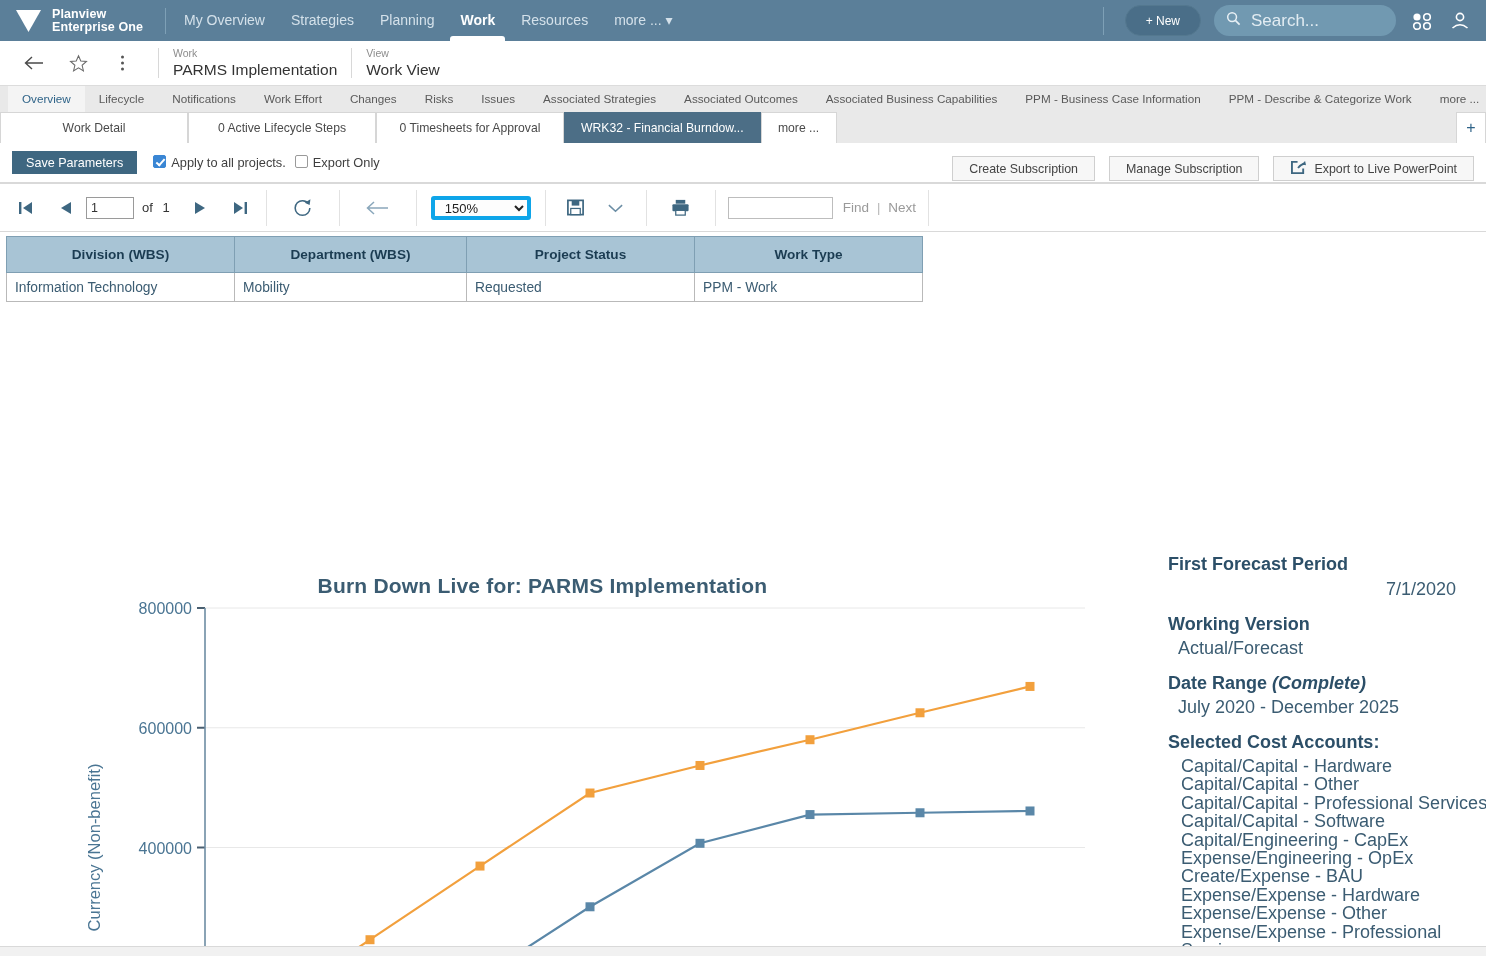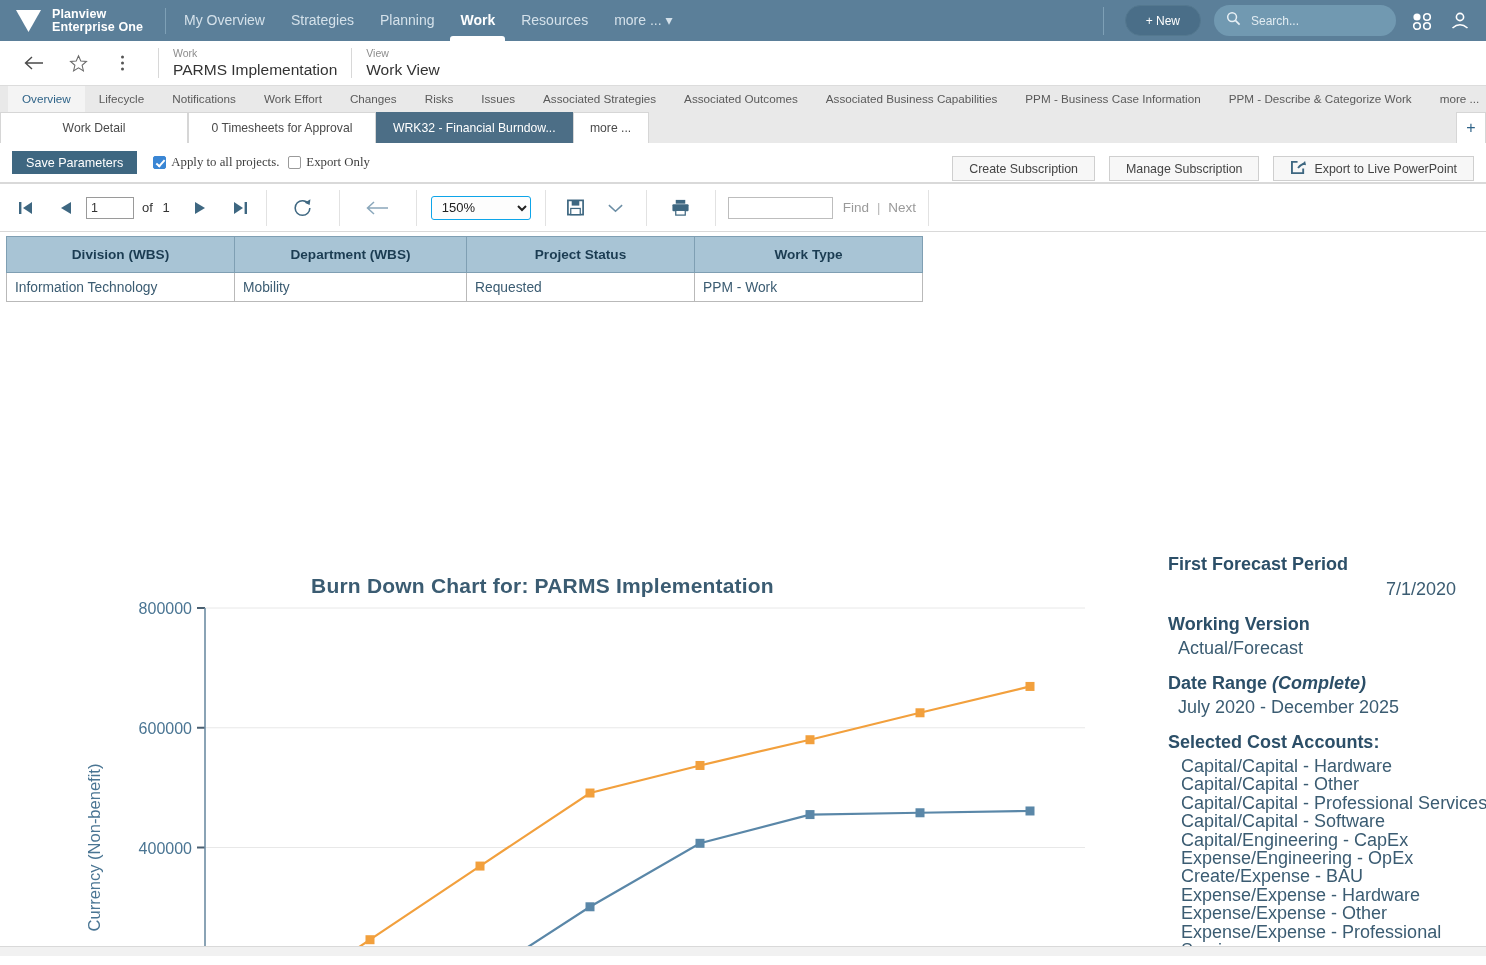--- a/index.html
+++ b/index.html
@@ -33,21 +33,21 @@
   .btn-new {
     background:#4a6e88; color:#fff; border-radius:16px; height:31px;
     display:flex; align-items:center; padding:0 20px; font-size:12px; cursor:pointer;
     border:1px solid #54788f;
   }
   .searchbox {
     background:#7199b1; border-radius:16px; height:31px; width:182px;
     display:flex; align-items:center; padding:0 12px; gap:8px; cursor:text;
   }
   .searchbox input {
-    background:transparent; border:0; outline:0; color:#fff; font-size:12px;
+    background:transparent; border:0; outline:0; color:#fff; font-size:17px;
     font-family:"Liberation Sans",sans-serif; width:130px;
   }
   .searchbox input::placeholder { color:#e2ecf2; }
   .icon-apps { width:26px; height:22px; cursor:pointer; }
   .icon-user { width:24px; height:24px; cursor:pointer; }
 
   
   .crumbbar {
     height:45px; background:#fff; display:flex; align-items:center;
     border-bottom:1px solid #dcdcdc; padding-left:12px; gap:0;
@@ -89,21 +89,21 @@
   .parambar {
     height:40px; background:#fff; border-bottom:1px solid #d9d9d9;
     display:flex; align-items:center; padding:0 12px; gap:0;
   }
   .save-params {
     background:#3f6someone; }
   .save-params {
     background:#3e6781; color:#fff; font-size:12.6px; border:0;
     height:23px; padding:0 14px; cursor:pointer; font-family:"Liberation Sans",sans-serif;
   }
-  .chk-wrap { display:flex; align-items:center; gap:5px; margin-left:16px; font-size:12.8px; color:#3f3f3f; cursor:pointer;font-family:Liberation Serif, serif; }
+  .chk-wrap { display:flex; align-items:flex-start; gap:5px; margin-left:16px; font-size:12.8px; color:#3f3f3f; cursor:pointer; }
   .chk {
     width:13px; height:13px; border:1px solid #9a9a9a; background:#fff;
     border-radius:2px; display:inline-block; position:relative; flex:0 0 auto;
   }
   .chk.on { background:#3a86d4; border-color:#3a86d4; }
   .chk.on:after {
     content:""; position:absolute; left:4px; top:1px; width:3px; height:7px;
     border:solid #fff; border-width:0 2px 2px 0; transform:rotate(42deg);
   }
   .param-right { margin-left:auto; display:flex; align-items:center; gap:14px;margin-top:12px; }
@@ -121,21 +121,21 @@
   }
   .rgroup { display:flex; align-items:center; height:48px; padding:0 6px; }
   .rdiv { width:1px; height:36px; background:#e2e2e2; }
   .rbtn { width:40px; height:40px; display:flex; align-items:center; justify-content:center; cursor:pointer; }
   .pagein {
     width:48px; height:22px; border:1px solid #9a9a9a; font-size:12.5px;
     padding:0 4px; color:#333; font-family:"Liberation Sans",sans-serif; outline:none;
   }
   .ofx { font-size:13px; color:#333; margin:0 10px 0 8px; }
   .zoomsel {
-    height:24px; width:100px; font-size:13px; border:1px solid #0ea5e9; border-radius:3px;
+    height:24px; width:100px; font-size:13px; border:4px solid #0ea5e9; border-radius:3px;
     background:#fdfdfd; font-family:"Liberation Sans",sans-serif; color:#222; padding-left:6px;
   }
   .findin {
     width:105px; height:22px; border:1px solid #bdbdbd; margin-right:10px;
     font-family:"Liberation Sans",sans-serif; outline:none;
   }
   .lnk { color:#9a9a9a; font-size:13.5px; cursor:pointer; }
   .pipe { color:#b5b5b5; margin:0 8px; }
 
   
@@ -268,20 +268,21 @@
   <div class="tab">Associated Strategies</div>
   <div class="tab">Associated Outcomes</div>
   <div class="tab">Associated Business Capabilities</div>
   <div class="tab">PPM - Business Case Information</div>
   <div class="tab">PPM - Describe &amp; Categorize Work</div>
   <div class="tab tabrow-more">more ...</div>
 </div>
 
 <div class="subtabrow">
   <div class="subtab">Work Detail</div>
+  <div class="subtab">0 Active Lifecycle Steps</div>
   <div class="subtab">0 Timesheets for Approval</div>
   <div class="subtab active">WRK32 - Financial Burndow...</div>
   <div class="subtab more">more ...</div>
   <div class="subtab-plus">+</div>
 </div>
 
 <div class="parambar">
   <button class="save-params">Save Parameters</button>
   <label class="chk-wrap">
     <span class="chk on"></span>
@@ -437,21 +438,21 @@
         <div>Create/Expense - BAU</div>
         <div>Expense/Expense - Hardware</div>
         <div>Expense/Expense - Other</div>
         <div>Expense/Expense - Professional Services</div>
         <div>Expense/Expense - Software</div>
         <div>Labor/Labor</div>
       </div>
     </div>
 
     <div class="chartwrap">
-      <div class="charttitle">Burn Down Chart for: PARMS Implementation</div>
+      <div class="charttitle">Burn Down Live for: PARMS Implementation</div>
       <svg class="chart-svg" id="chart-svg" width="1100" height="600">
           <line x1="197" y1="487" x2="205" y2="487" stroke="#4a5f70" stroke-width="2"></line>
           <text x="192" y="493" text-anchor="end" font-size="16" font-family="&quot;Liberation Sans&quot;, sans-serif" fill="#4a7593">0</text>
           <line x1="205" y1="367.25" x2="1085" y2="367.25" stroke="#e8e8e8" stroke-width="1"></line>
           <line x1="197" y1="367.25" x2="205" y2="367.25" stroke="#4a5f70" stroke-width="2"></line>
           <text x="192" y="373.25" text-anchor="end" font-size="16" font-family="&quot;Liberation Sans&quot;, sans-serif" fill="#4a7593">200000</text>
           <line x1="205" y1="247.5" x2="1085" y2="247.5" stroke="#e8e8e8" stroke-width="1"></line>
           <line x1="197" y1="247.5" x2="205" y2="247.5" stroke="#4a5f70" stroke-width="2"></line>
           <text x="192" y="253.5" text-anchor="end" font-size="16" font-family="&quot;Liberation Sans&quot;, sans-serif" fill="#4a7593">400000</text>
           <line x1="205" y1="127.75" x2="1085" y2="127.75" stroke="#e8e8e8" stroke-width="1"></line>

